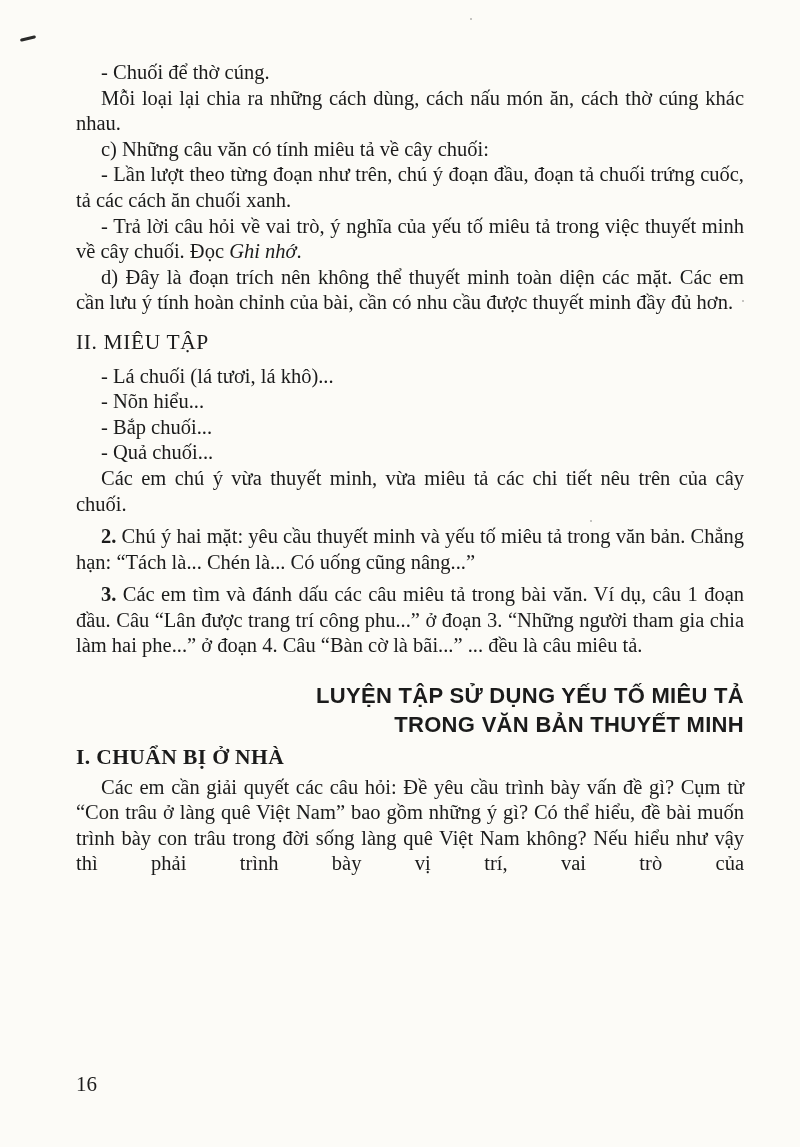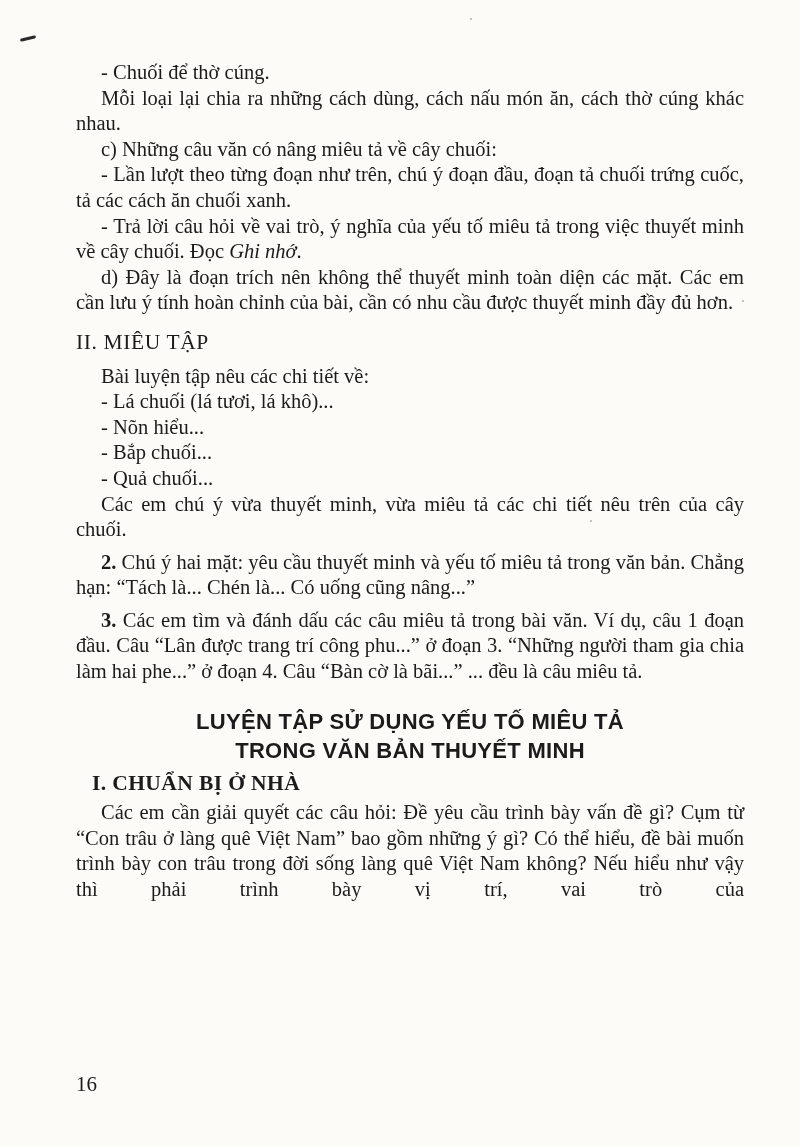--- a/index.html
+++ b/index.html
@@ -33,31 +33,31 @@
   h2 { font-weight: normal; }
   .sec-a {
     font-size: 21.5px;
     margin: 14px 0 8px 0;
     text-indent: 0 !important;
     letter-spacing: 0.6px;
     font-weight: normal;
   }
   .sec-b {
     font-size: 21.5px;
-    margin: 6px 0 4px 16px;
+    margin: 6px 0 4px 0;
     text-indent: 0 !important;
     letter-spacing: 0.4px;
     font-weight: bold;
   }
   .chapter-title {
     font-family: "Liberation Sans", sans-serif;
     font-weight: 700;
     font-size: 22px;
     line-height: 29px;
-    text-align: center;
+    text-align: right;
     margin: 22px 0 6px 0;
     letter-spacing: 0.3px;
     text-indent: 0 !important;
   }
   .chapter-title .line { display: block; }
   .cont { text-align-last: justify; }
   .page-number {
     position: absolute;
     left: 76px; top: 1072px;
     font-size: 21px;
@@ -85,32 +85,31 @@
   <div class="speck s1"></div>
   <div class="speck s2"></div>
   <div class="speck s3"></div>
 
   <main class="text-block">
 
     <p>- Chuối để thờ cúng.</p>
 
     <p>Mỗi loại lại chia ra những cách dùng, cách nấu món ăn, cách thờ cúng khác nhau.</p>
 
-    <p>c) Những câu văn có nâng miêu tả về cây chuối:</p>
+    <p>c) Những câu văn có tính miêu tả về cây chuối:</p>
 
     <p>- Lần lượt theo từng đoạn như trên, chú ý đoạn đầu, đoạn tả chuối trứng cuốc, tả các cách ăn chuối xanh.</p>
 
     <p><span>- Trả lời câu hỏi về vai trò, ý nghĩa của yếu tố miêu tả trong việc thuyết minh về cây chuối. Đọc </span><span class="it">Ghi nhớ</span><span>.</span></p>
 
     <p>d) Đây là đoạn trích nên không thể thuyết minh toàn diện các mặt. Các em cần lưu ý tính hoàn chỉnh của bài, cần có nhu cầu được thuyết minh đầy đủ hơn.</p>
 
     <h2 class="sec-a">II. MIÊU TẬP</h2>
 
 
-    <p>Bài luyện tập nêu các chi tiết về:</p>
 
     <p>- Lá chuối (lá tươi, lá khô)...</p>
     <p>- Nõn hiểu...</p>
     <p>- Bắp chuối...</p>
     <p>- Quả chuối...</p>
 
     <p>Các em chú ý vừa thuyết minh, vừa miêu tả các chi tiết nêu trên của cây chuối.</p>
 
     <p class="ex"><span class="num">2.</span> <span>Chú ý hai mặt: yêu cầu thuyết minh và yếu tố miêu tả trong văn bản. Chẳng hạn: “Tách là... Chén là... Có uống cũng nâng...”</span></p>
 

